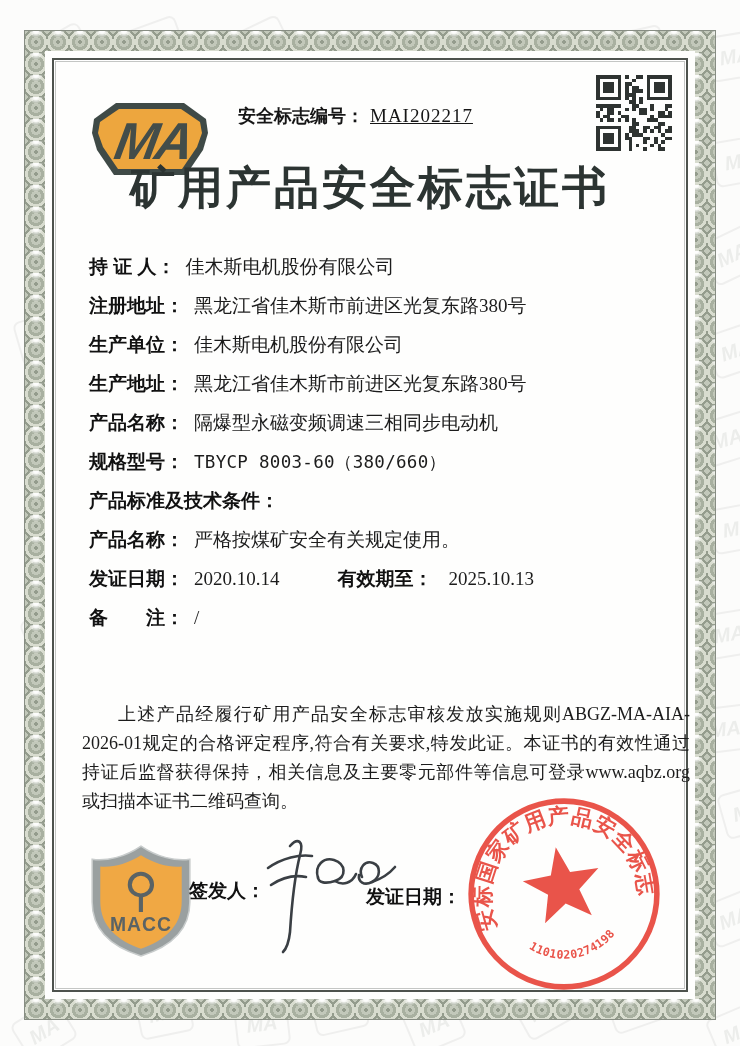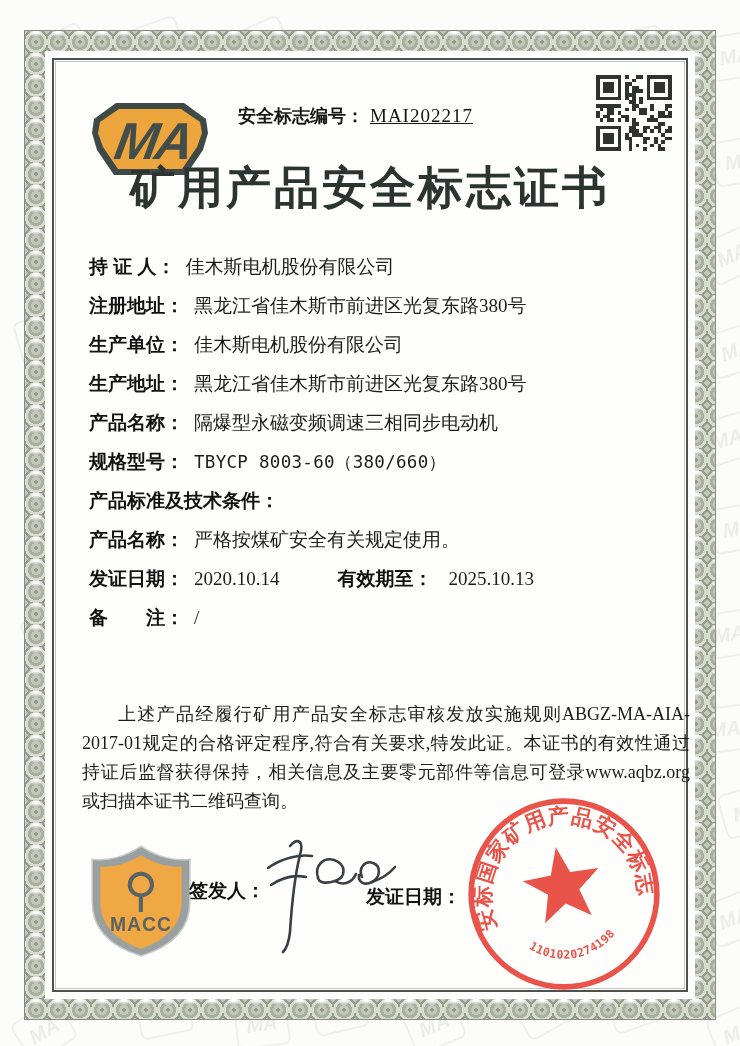--- a/index.html
+++ b/index.html
@@ -436,21 +436,21 @@
               <span class="f-value">2020.10.14</span>
               <span class="f-label2">有效期至：</span>
               <span class="f-value2">2025.10.13</span>
             </div>
             <div class="field-row">
               <span class="f-label">备　　注：</span>
               <span class="f-value">/</span>
             </div>
           </div>
 
-        <p class="notice">上述产品经履行矿用产品安全标志审核发放实施规则ABGZ-MA-AIA-2017-01规定的合格评定程序,符合有关要求,特发此证。本证书的有效性通过持证后监督获得保持，相关信息及主要零元部件等信息可登录www.aqbz.org或扫描本证书二维码查询。</p>
+        <p class="notice">上述产品经履行矿用产品安全标志审核发放实施规则ABGZ-MA-AIA-2026-01规定的合格评定程序,符合有关要求,特发此证。本证书的有效性通过持证后监督获得保持，相关信息及主要零元部件等信息可登录www.aqbz.org或扫描本证书二维码查询。</p>
 
         <svg class="macc" width="114" height="114" viewBox="0 0 112 112">
           <path d="M56,3 C72,14 90,18 104,16 L104,58 C104,88 82,103 56,111 C30,103 8,88 8,58 L8,16 C22,18 40,14 56,3 Z" fill="#9aa0a0" stroke="#c8cccc" stroke-width="1.5"></path>
           <path d="M56,12 C70,21 86,24.5 96,23 L96,57 C96,83 78,96 56,104 C34,96 16,83 16,57 L16,23 C26,24.5 42,21 56,12 Z" fill="#f0a844"></path>
           <text x="56" y="62" text-anchor="middle" font-size="46" fill="#5a6365">⚲</text>
           <text x="56" y="86" text-anchor="middle" font-family="Liberation Sans, sans-serif" font-size="19" font-weight="bold" letter-spacing="1" fill="#5a6365">MACC</text>
         </svg>
 
         <span class="issuer-label">签发人：</span>
 

